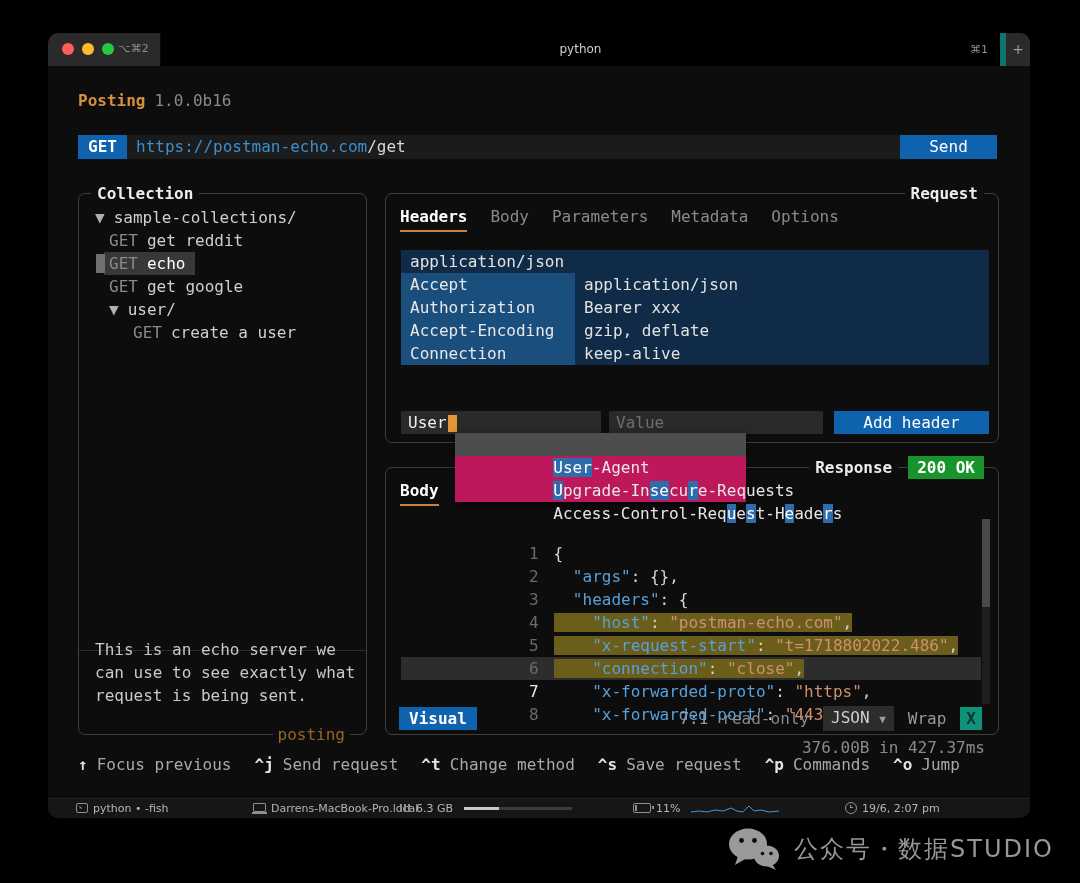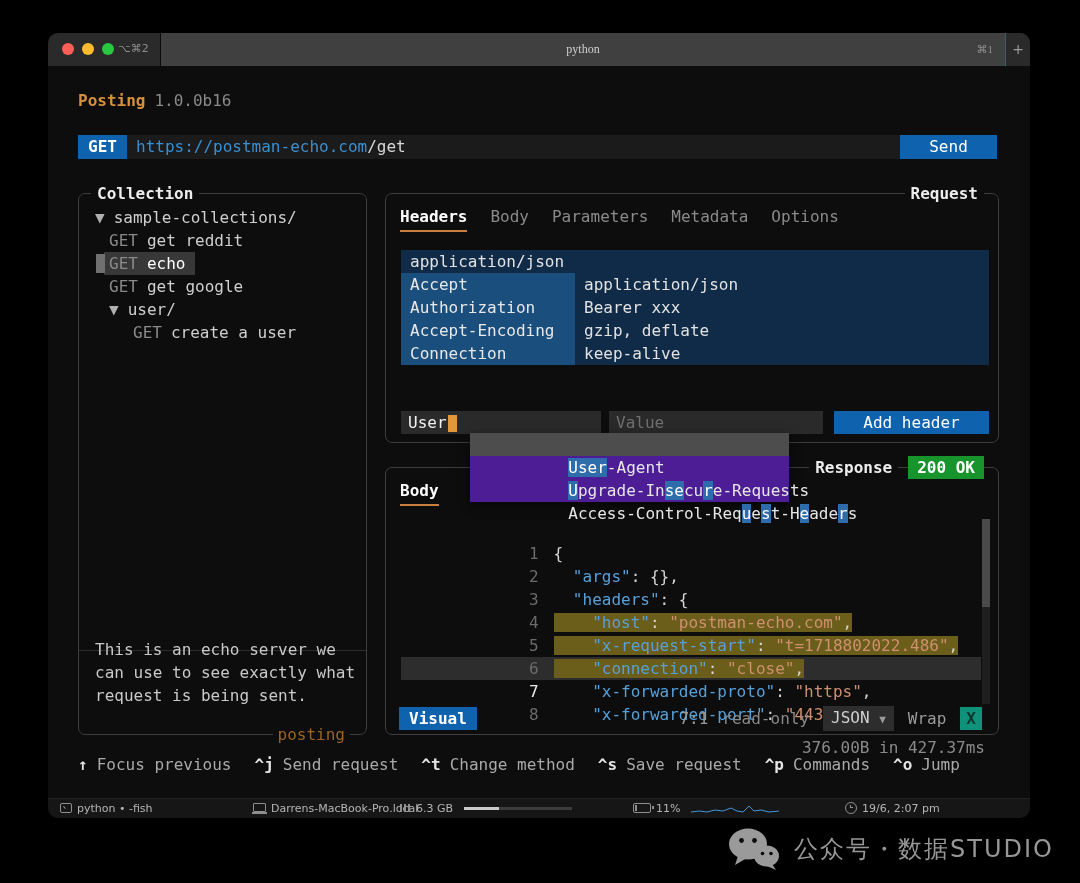--- a/index.html
+++ b/index.html
@@ -8,22 +8,22 @@
 
   
   .window{position:absolute;left:48px;top:33px;width:982px;height:785px;background:#0d0d0d;
           border-radius:10px;overflow:hidden;}
   .titlebar{position:absolute;left:0;top:0;right:0;height:33px;background:#2a2a2a;
             font-family:"DejaVu Sans",sans-serif;}
   .tl-group{position:absolute;left:14px;top:10px;display:flex;gap:8px;}
   .tl{width:12px;height:12px;border-radius:50%;display:inline-block;}
   .tl.red{background:#ff5f57}.tl.yellow{background:#febc2e}.tl.green{background:#28c840}
   .tb-shortcut{position:absolute;left:70px;top:9px;font-size:11px;color:#8d8d8d;}
-  .tab{position:absolute;left:112px;right:24px;top:0;bottom:0;background:#404040;
-       border-left:1px solid #0a0a0a;border-right:1px solid #0f766e;font-family:Liberation Serif, serif;}
+  .tab{position:absolute;left:112px;right:24px;top:0;bottom:0;background:#000000;
+       border-left:1px solid #0a0a0a;border-right:6px solid #0f766e;}
   .tab-title{position:absolute;left:0;right:0;top:9px;text-align:center;font-size:12px;color:#cfcfcf;}
   .tab-shortcut-r{position:absolute;right:12px;top:10px;font-size:11px;color:#8d8d8d;}
   .plus-seg{position:absolute;right:0;top:0;bottom:0;width:24px;background:#2a2a2a;
             color:#9a9a9a;font-size:14px;text-align:center;line-height:33px;}
 
   
   .app-title{position:absolute;left:30px;top:58px;}
   .app-name{color:var(--orange,#d6913c);font-weight:bold;}
   .app-version{color:#8a8a8a;margin-left:9px;}
 
@@ -77,22 +77,22 @@
   .new-header-row{position:absolute;left:15px;right:9px;top:217px;height:23px;display:flex;}
   .input{background:#2a2a2a;line-height:23px;padding-left:7px;color:#f0f0f0;cursor:text;}
   .key-input{width:193px;flex:none;}
   .value-input{width:207px;flex:none;margin-left:8px;}
   .placeholder{color:#6f6f6f;}
   .text-cursor{display:inline-block;width:9px;height:17px;background:#e2983a;vertical-align:text-bottom;margin-left:1px;}
   .add-btn{margin-left:auto;width:155px;flex:none;background:var(--accent,#0f63ae);color:#fff;
            border:none;font:inherit;line-height:23px;padding:0;cursor:pointer;}
 
   
-  .autocomplete{position:absolute;left:407px;top:400px;width:319px;background:#4c1d95;z-index:20;
-                box-shadow:0 3px 10px rgba(0,0,0,.55);margin-left:15px;}
+  .autocomplete{position:absolute;left:407px;top:400px;width:291px;background:#be185d;z-index:20;
+                box-shadow:0 3px 10px rgba(0,0,0,.55);}
   .ac-row{height:23px;line-height:23px;padding-left:2px;color:#e6e6e6;white-space:pre;cursor:pointer;}
   .ac-row.active{background:#4d4d4d;}
   .seg.hl{background:#2e6cab;color:#fff;}
 
   
   .response-panel{left:337px;top:434px;width:612px;height:266px;}
   .resp-title-row{position:absolute;top:-12px;right:14px;display:flex;gap:10px;align-items:center;line-height:23px;}
   .resp-title-row .r-title{background:#0d0d0d;padding:0 6px;color:#ededed;font-weight:bold;}
   .status-badge{background:var(--green,#17942c);color:#fff;font-weight:bold;padding:0 9px;}
   .response-panel .tabs{top:13px;}
@@ -121,21 +121,21 @@
   
   .kb-footer{position:absolute;left:30px;top:722px;display:flex;gap:23px;white-space:nowrap;}
   .kb{display:flex;gap:9px;cursor:pointer;}
   .kb-key{color:#e4e4e4;font-weight:bold;}
   .kb-label{color:#a9a9a9;}
 
   
   .statusbar{position:absolute;left:0;right:0;bottom:0;height:19px;background:#161616;
              border-top:1px solid #222;font-family:"DejaVu Sans",sans-serif;font-size:11px;color:#b5b5b5;}
   .sb-seg{position:absolute;top:0;height:18px;display:flex;align-items:center;gap:5px;white-space:nowrap;}
-  .sb-shell{left:12px}.sb-host{left:205px}.sb-mem{left:352px}.sb-cpu{left:585px}.sb-clock{left:797px}
+  .sb-shell{left:28px}.sb-host{left:205px}.sb-mem{left:352px}.sb-cpu{left:585px}.sb-clock{left:797px}
   .term-icon{width:10px;height:8px;border:1px solid #8f8f8f;border-radius:2px;display:inline-block;position:relative;}
   .term-icon::before{content:"";position:absolute;left:2px;top:3px;width:3px;height:1px;background:#8f8f8f;transform:rotate(45deg);}
   .laptop-icon{width:11px;height:7px;border:1px solid #8f8f8f;border-radius:1px;display:inline-block;position:relative;margin-bottom:2px;}
   .laptop-icon::after{content:"";position:absolute;left:-2px;right:-2px;bottom:-3px;height:2px;background:#8f8f8f;}
   .mem-icon{display:inline-block;width:11px;height:8px;background:repeating-linear-gradient(90deg,#8f8f8f 0 2px,transparent 2px 4px);}
   .mem-bar{display:inline-block;width:108px;height:3px;background:#3c3c3c;margin-left:6px;position:relative;}
   .mem-fill{position:absolute;left:0;top:0;bottom:0;width:32%;background:#c9c9c9;}
   .batt-icon{display:inline-block;width:16px;height:8px;border:1px solid #8f8f8f;border-radius:2px;position:relative;}
   .batt-icon::after{content:"";position:absolute;right:-4px;top:2px;width:2px;height:3px;background:#8f8f8f;}
   .batt-fill{position:absolute;left:1px;top:1px;bottom:1px;width:2px;background:#8f8f8f;}

